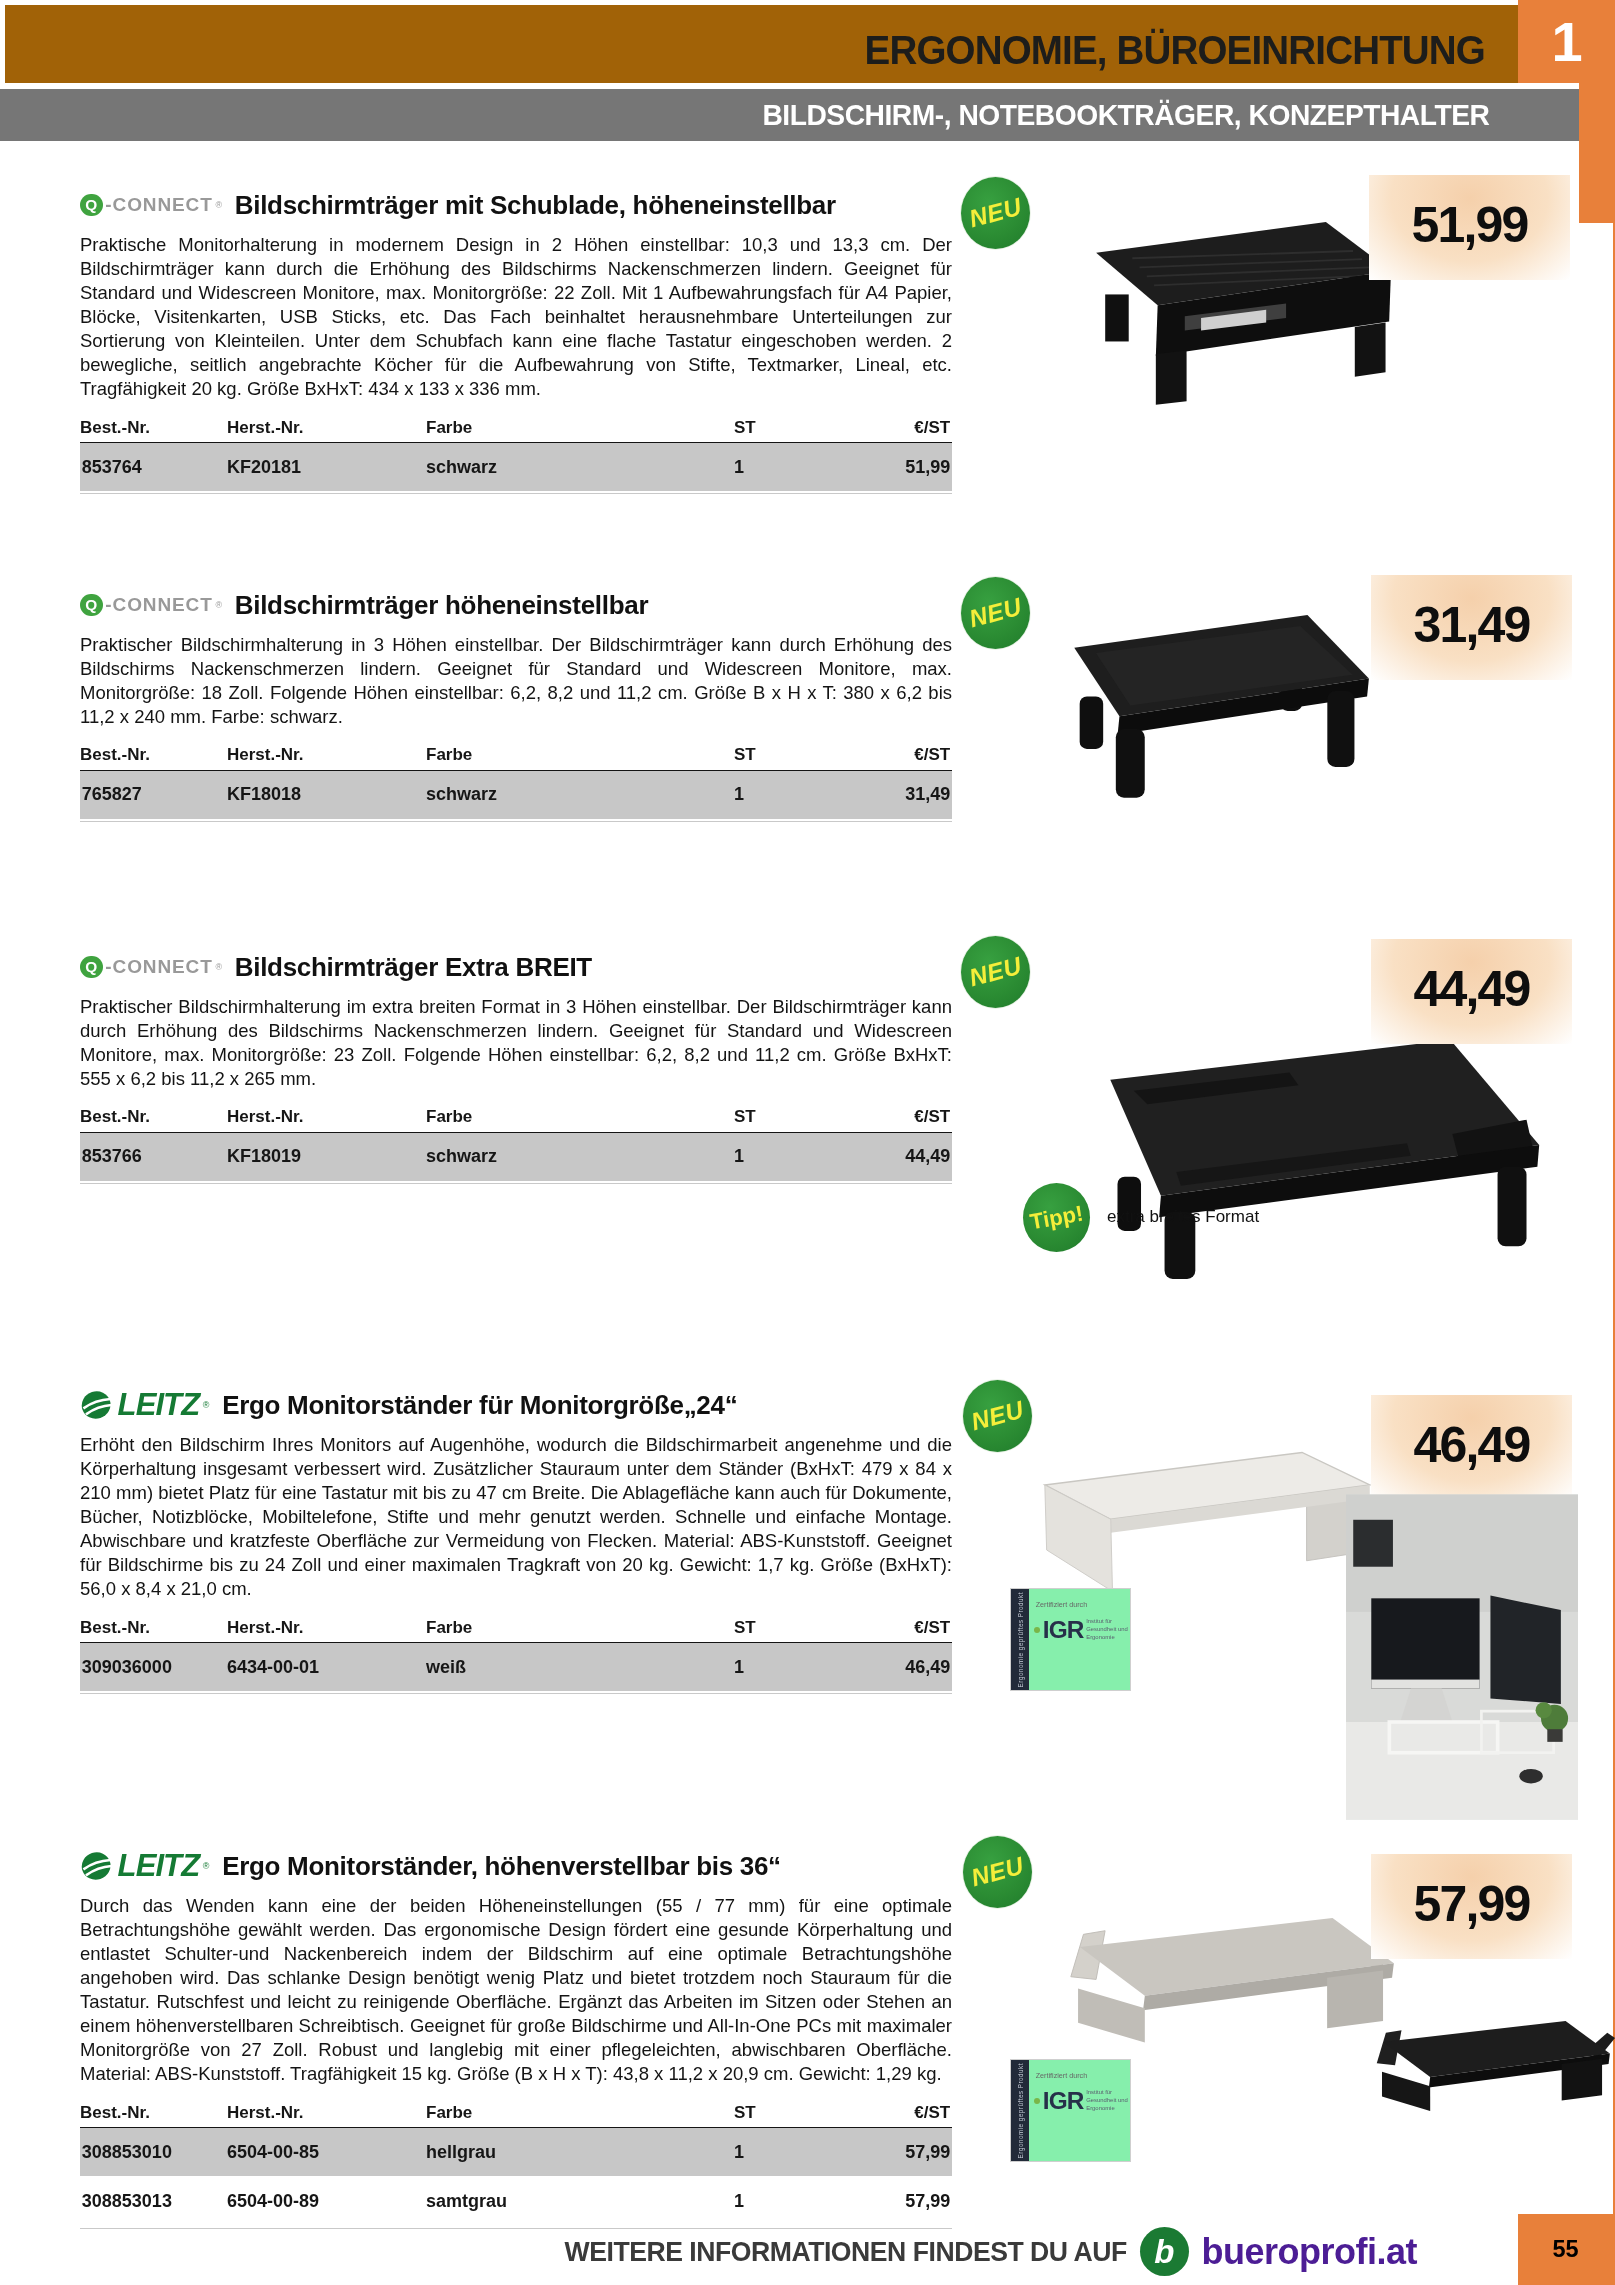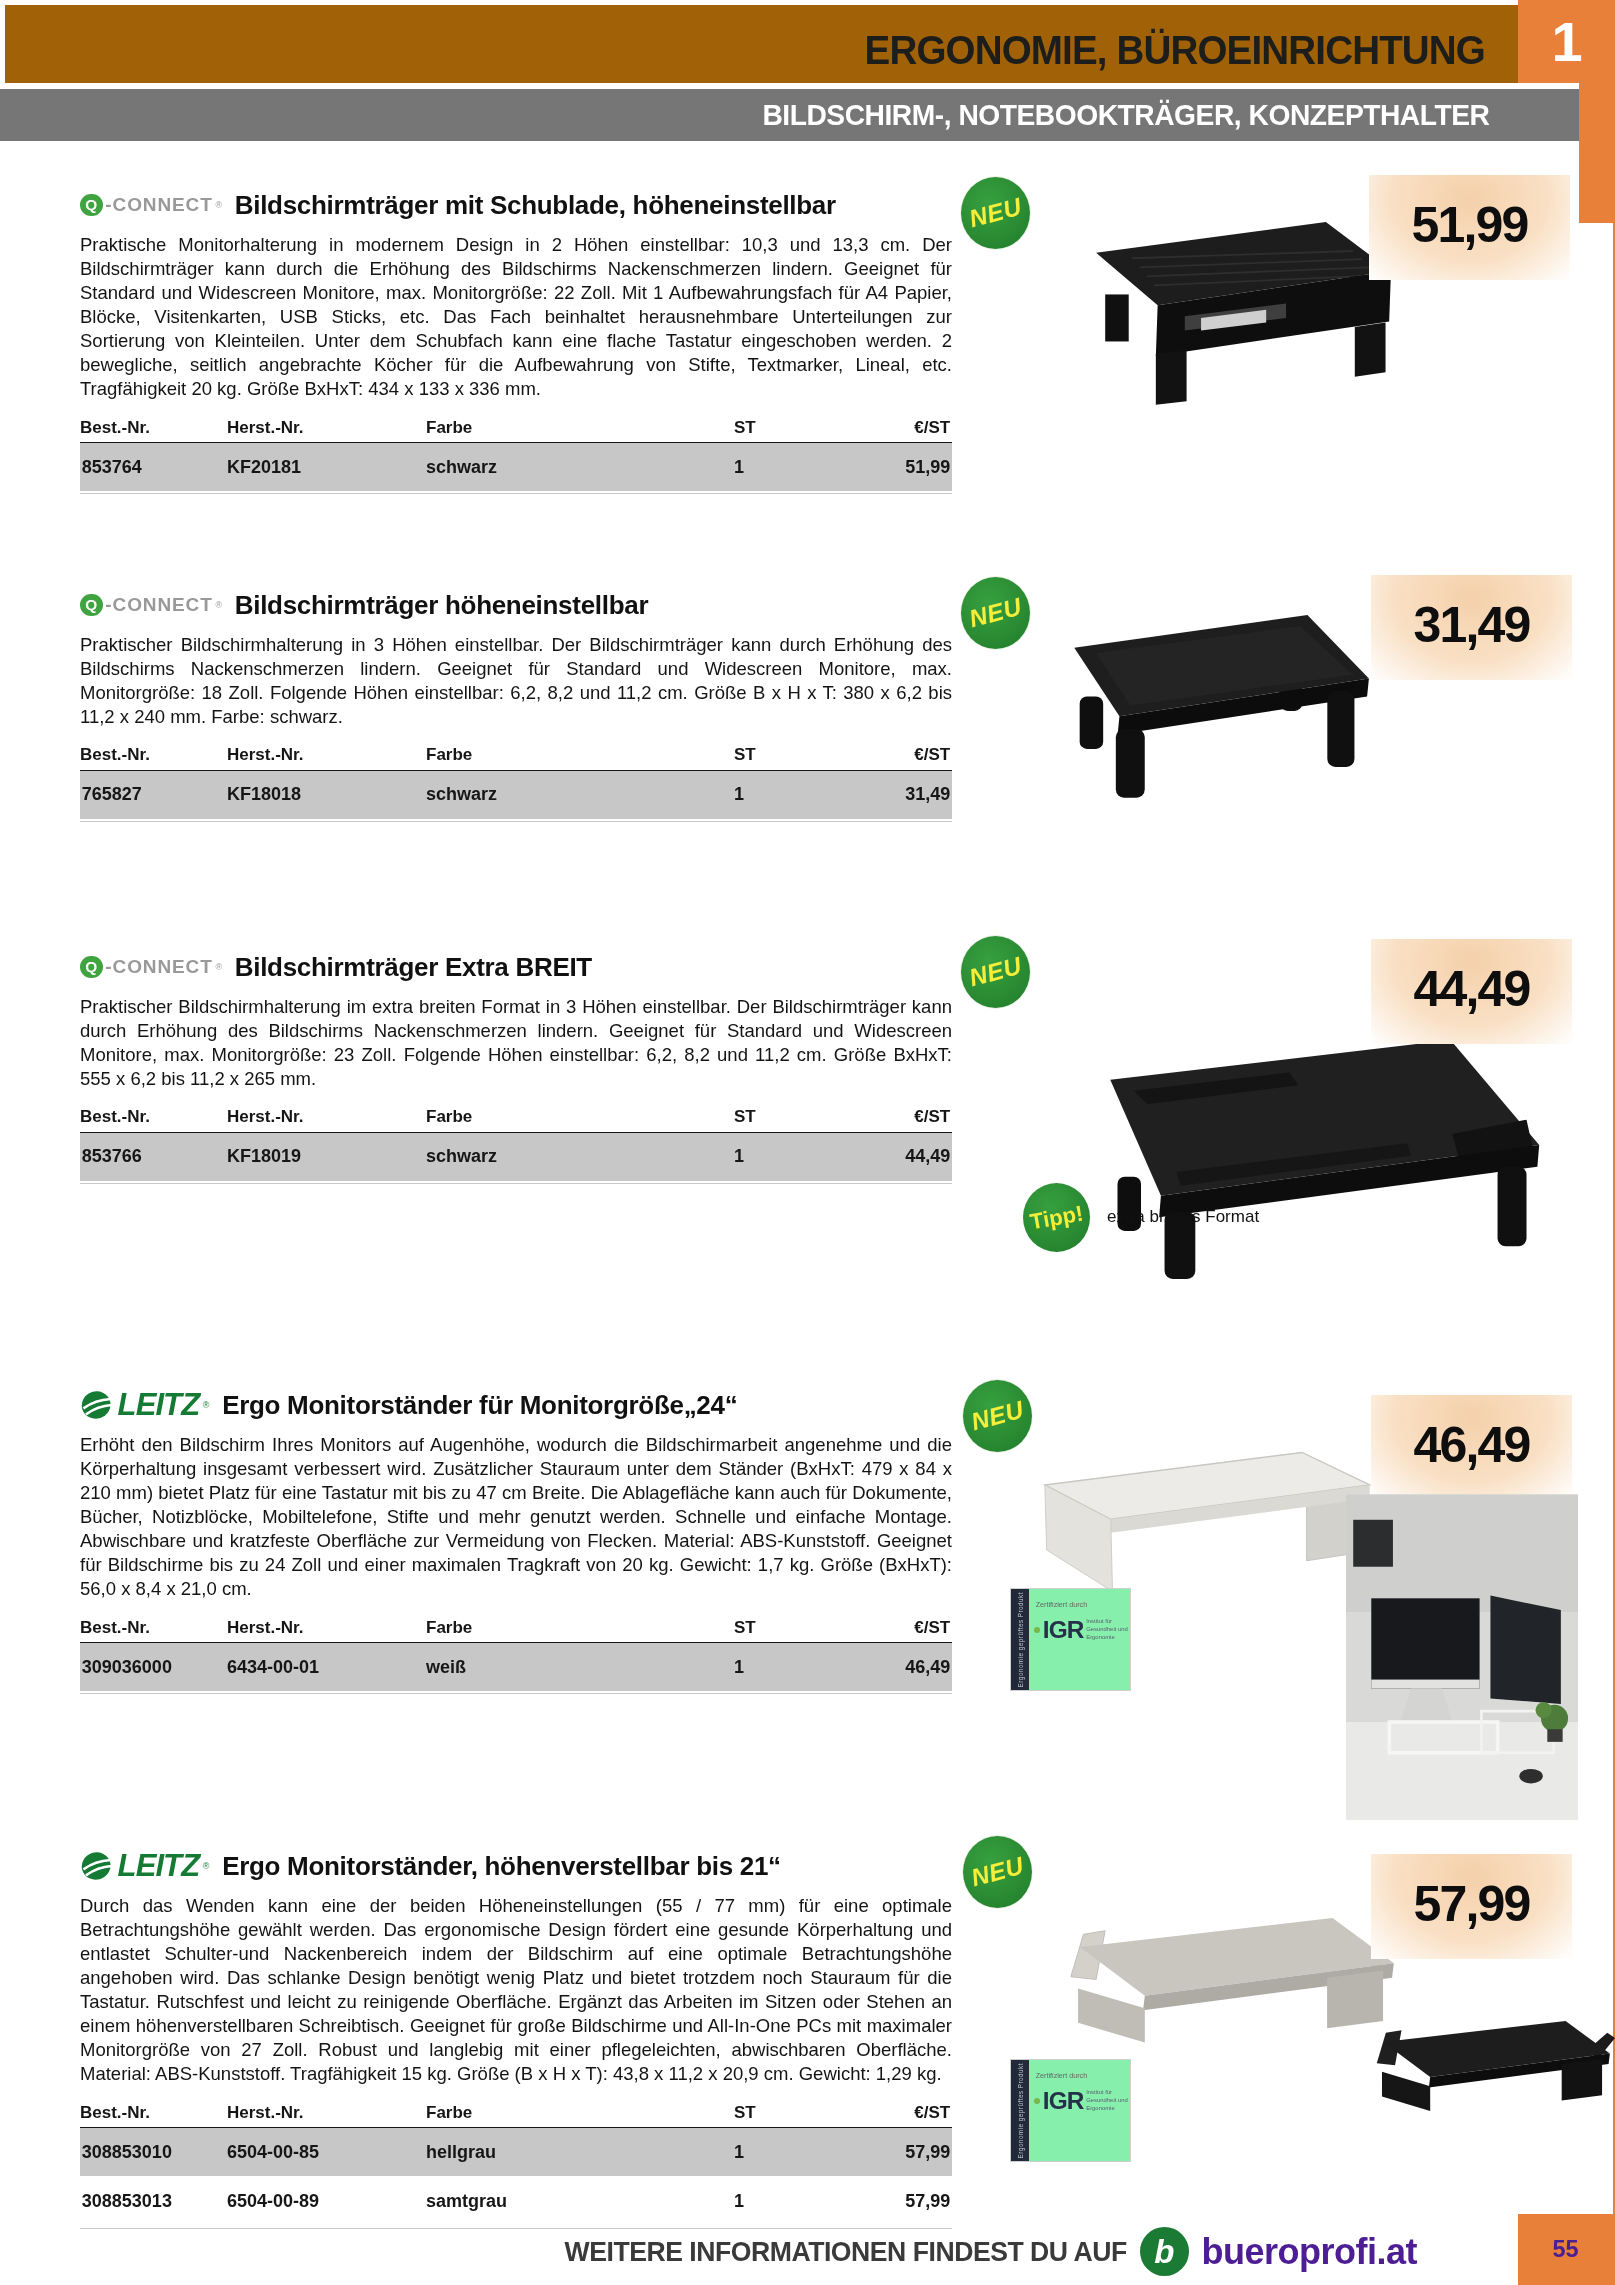--- a/index.html
+++ b/index.html
@@ -79,21 +79,21 @@
 
   
   .footer-row { position:absolute; top:2218px; left:0; width:1417px; height:67px;
                 display:flex; justify-content:flex-end; align-items:center; gap:12.7px; }
   .footer-txt { font-size:28px; font-weight:700; letter-spacing:-0.5px; color:#3a3a3a;
                 transform:scaleX(.95); transform-origin:right; white-space:nowrap; }
   .b-circle { width:49px; height:49px; border-radius:50%; background:#1b7a33; color:#fff;
               display:flex; align-items:center; justify-content:center; font-size:33px; font-weight:700; font-style:italic; flex:none; }
   .site { font-size:36px; font-weight:700; color:#4c1d95; letter-spacing:-0.5px; }
   .page-num { position:absolute; left:1518px; top:2214px; width:95px; height:71px; background:#e8803a;
-              display:flex; align-items:center; justify-content:center; color:#4c1d95; font-size:23.5px; font-weight:700; }
+              display:flex; align-items:center; justify-content:center; color:#000000; font-size:23.5px; font-weight:700; }
 </style>
 </head>
 <body>
 
 <div id="page">
 
   <div class="peach-band">
     <span class="hdr-title">ERGONOMIE, BÜROEINRICHTUNG</span>
   </div>
   <div class="tab-one">
@@ -336,21 +336,21 @@
     <div class="brand-row">
       <span class="leitz-logo">
         <svg width="34" height="34" viewBox="0 0 40 40">
           <ellipse cx="19" cy="20" rx="17" ry="16" fill="#157a34" transform="rotate(-18 19 20)"></ellipse>
           <path d="M4 24 Q 18 14 36 13" stroke="#fff" stroke-width="3" fill="none"></path>
           <path d="M7 31 Q 21 21 37 20" stroke="#fff" stroke-width="3" fill="none"></path>
         </svg>
         <span class="leitz-word">LEITZ</span>
           <sup class="leitz-reg">®</sup>
       </span>
-      <h2 class="ptitle">Ergo Monitorständer, höhenverstellbar bis 21“</h2>
+      <h2 class="ptitle">Ergo Monitorständer, höhenverstellbar bis 36“</h2>
     </div>
     <p class="desc">Durch das Wenden kann eine der beiden Höheneinstellungen (55 / 77 mm) für eine optimale Betrachtungshöhe gewählt werden. Das ergonomische Design fördert eine gesunde Körperhaltung und entlastet Schulter-und Nackenbereich indem der Bildschirm auf eine optimale Betrachtungshöhe angehoben wird. Das schlanke Design benötigt wenig Platz und bietet trotzdem noch Stauraum für die Tastatur. Rutschfest und leicht zu reinigende Oberfläche. Ergänzt das Arbeiten im Sitzen oder Stehen an einem höhenverstellbaren Schreibtisch. Geeignet für große Bildschirme und All-In-One PCs mit maximaler Monitorgröße von 27 Zoll. Robust und langlebig mit einer pflegeleichten, abwischbaren Oberfläche. Material: ABS-Kunststoff. Tragfähigkeit 15 kg. Größe (B x H x T): 43,8 x 11,2 x 20,9 cm. Gewicht: 1,29 kg.</p>
     <div class="ptable">
       <div class="trow thead">
         <span>Best.-Nr.</span>
         <span>Herst.-Nr.</span>
         <span>Farbe</span>
         <span class="c-st">ST</span>
         <span class="c-pr">€/ST</span>
       </div>

